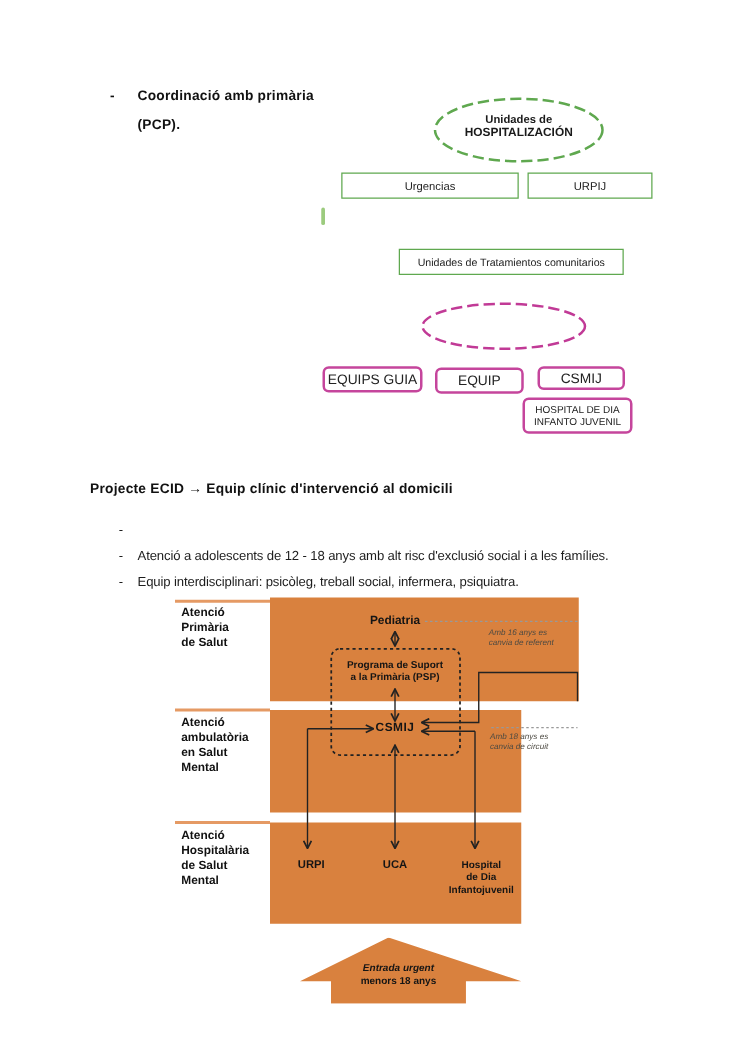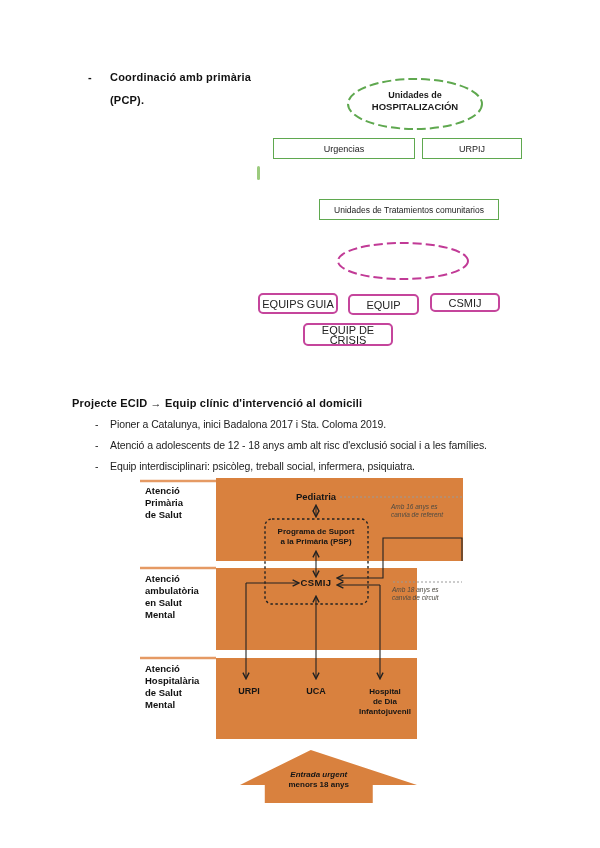--- a/index.html
+++ b/index.html
@@ -68,28 +68,30 @@
 
   <div class="abs mbox" style="left:258px;top:293px;width:80px;height:21px;">
     <span>EQUIPS GUIA</span>
   </div>
   <div class="abs mbox" style="left:348px;top:294px;width:71px;height:21px;">
     <span>EQUIP</span>
   </div>
   <div class="abs mbox" style="left:430px;top:293px;width:70px;height:19px;">
     <span>CSMIJ</span>
   </div>
-  <div class="abs mbox" style="left:303px;top:323px;width:90px;height:23px;">
-    <span>EQUIP DE CRISIS</span>
+  <div class="abs mbox" style="left:418px;top:318px;width:88px;height:29px;font-size:8px;">
+    <span>
+      <span style="display:block;">HOSPITAL DE DIA</span>
+      <span style="display:block;">INFANTO JUVENIL</span>
+    </span>
   </div>
 
-  <div class="abs doc-bold" style="left:72px;top:397px;">Projecte ECID → Equip clínic d'intervenció al domicili</div>
+  <div class="abs doc-bold" style="left:72px;top:385px;">Projecte ECID → Equip clínic d'intervenció al domicili</div>
 
   <span class="abs doc-text" style="left:95px;top:418px;">-</span>
-  <div class="abs doc-text" style="left:110px;top:418px;">Pioner a Catalunya, inici Badalona 2017 i Sta. Coloma 2019.</div>
   <span class="abs doc-text" style="left:95px;top:439px;">-</span>
   <div class="abs doc-text" style="left:110px;top:439px;">Atenció a adolescents de 12 - 18 anys amb alt risc d'exclusió social i a les famílies.</div>
   <span class="abs doc-text" style="left:95px;top:460px;">-</span>
   <div class="abs doc-text" style="left:110px;top:460px;">Equip interdisciplinari: psicòleg, treball social, infermera, psiquiatra.</div>
 
   <div class="abs band" style="left:216px;top:478px;width:247px;height:83px;"></div>
   <div class="abs band" style="left:216px;top:568px;width:201px;height:82px;"></div>
   <div class="abs band" style="left:216px;top:658px;width:201px;height:81px;"></div>
 
   <svg class="abs" style="left:140px;top:478px;" width="330" height="212" viewBox="0 0 330 212">

